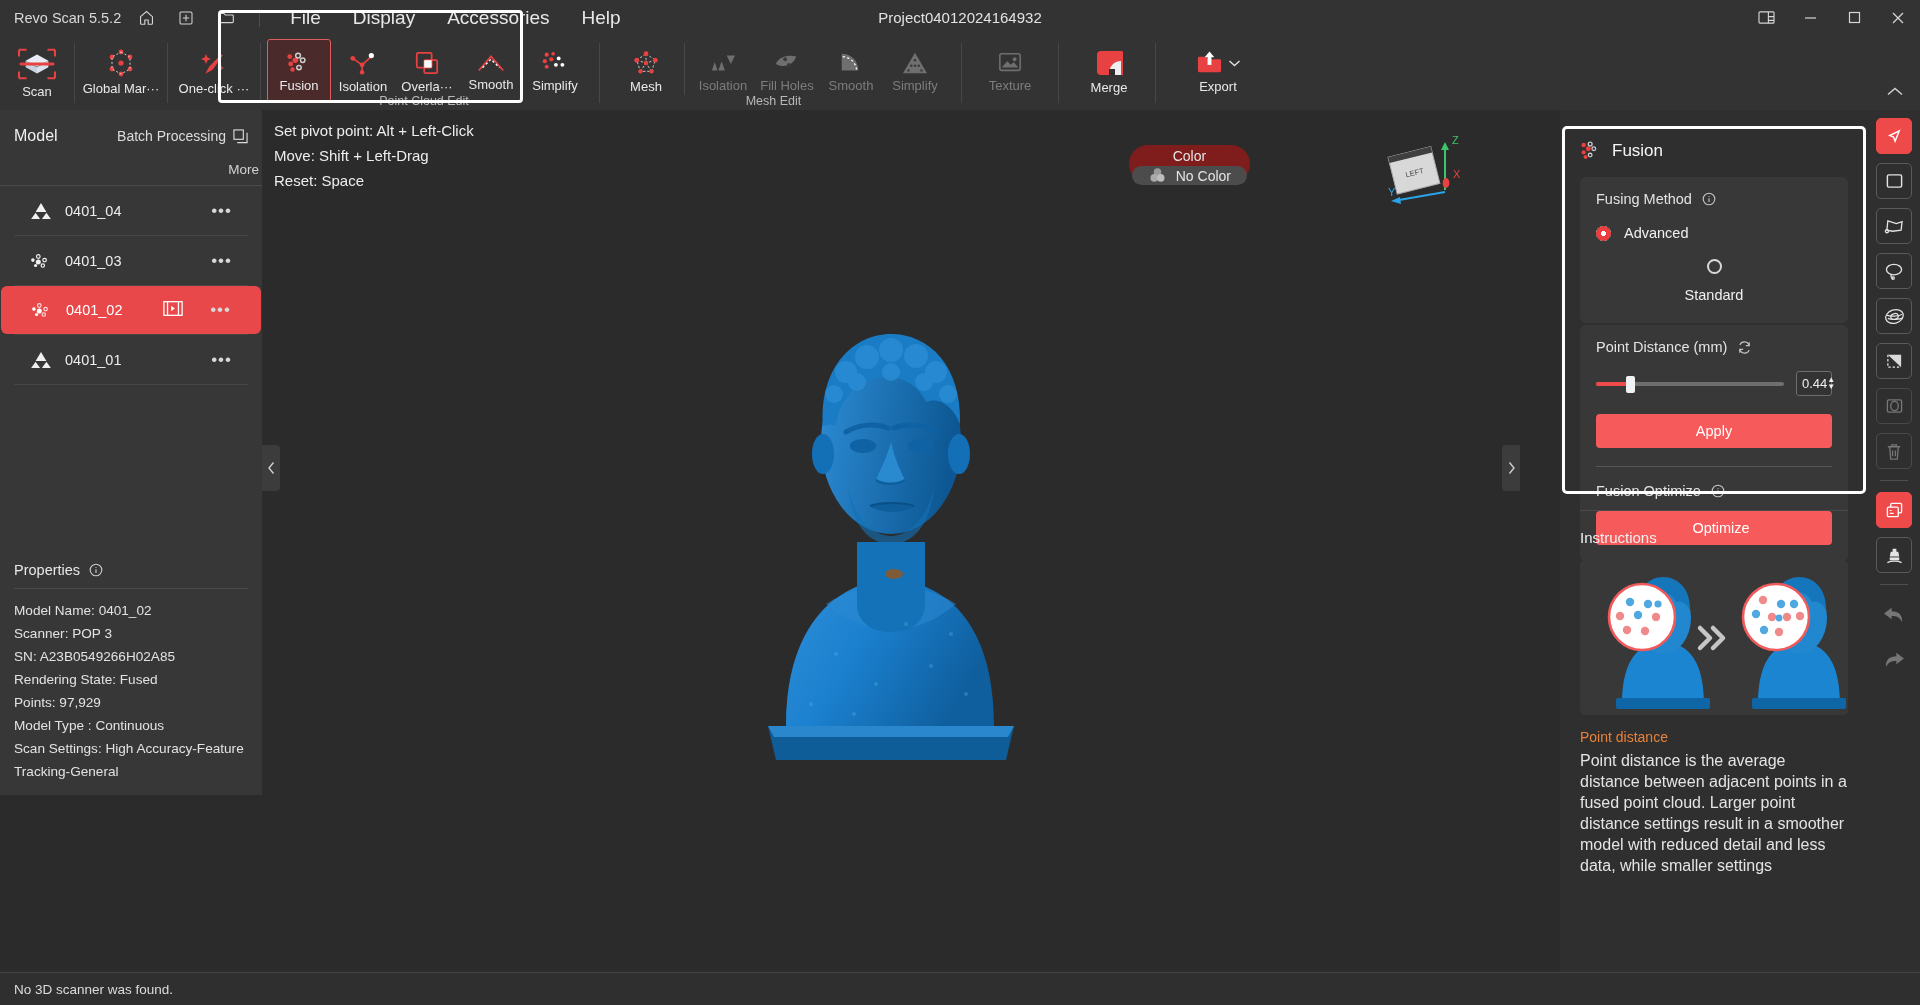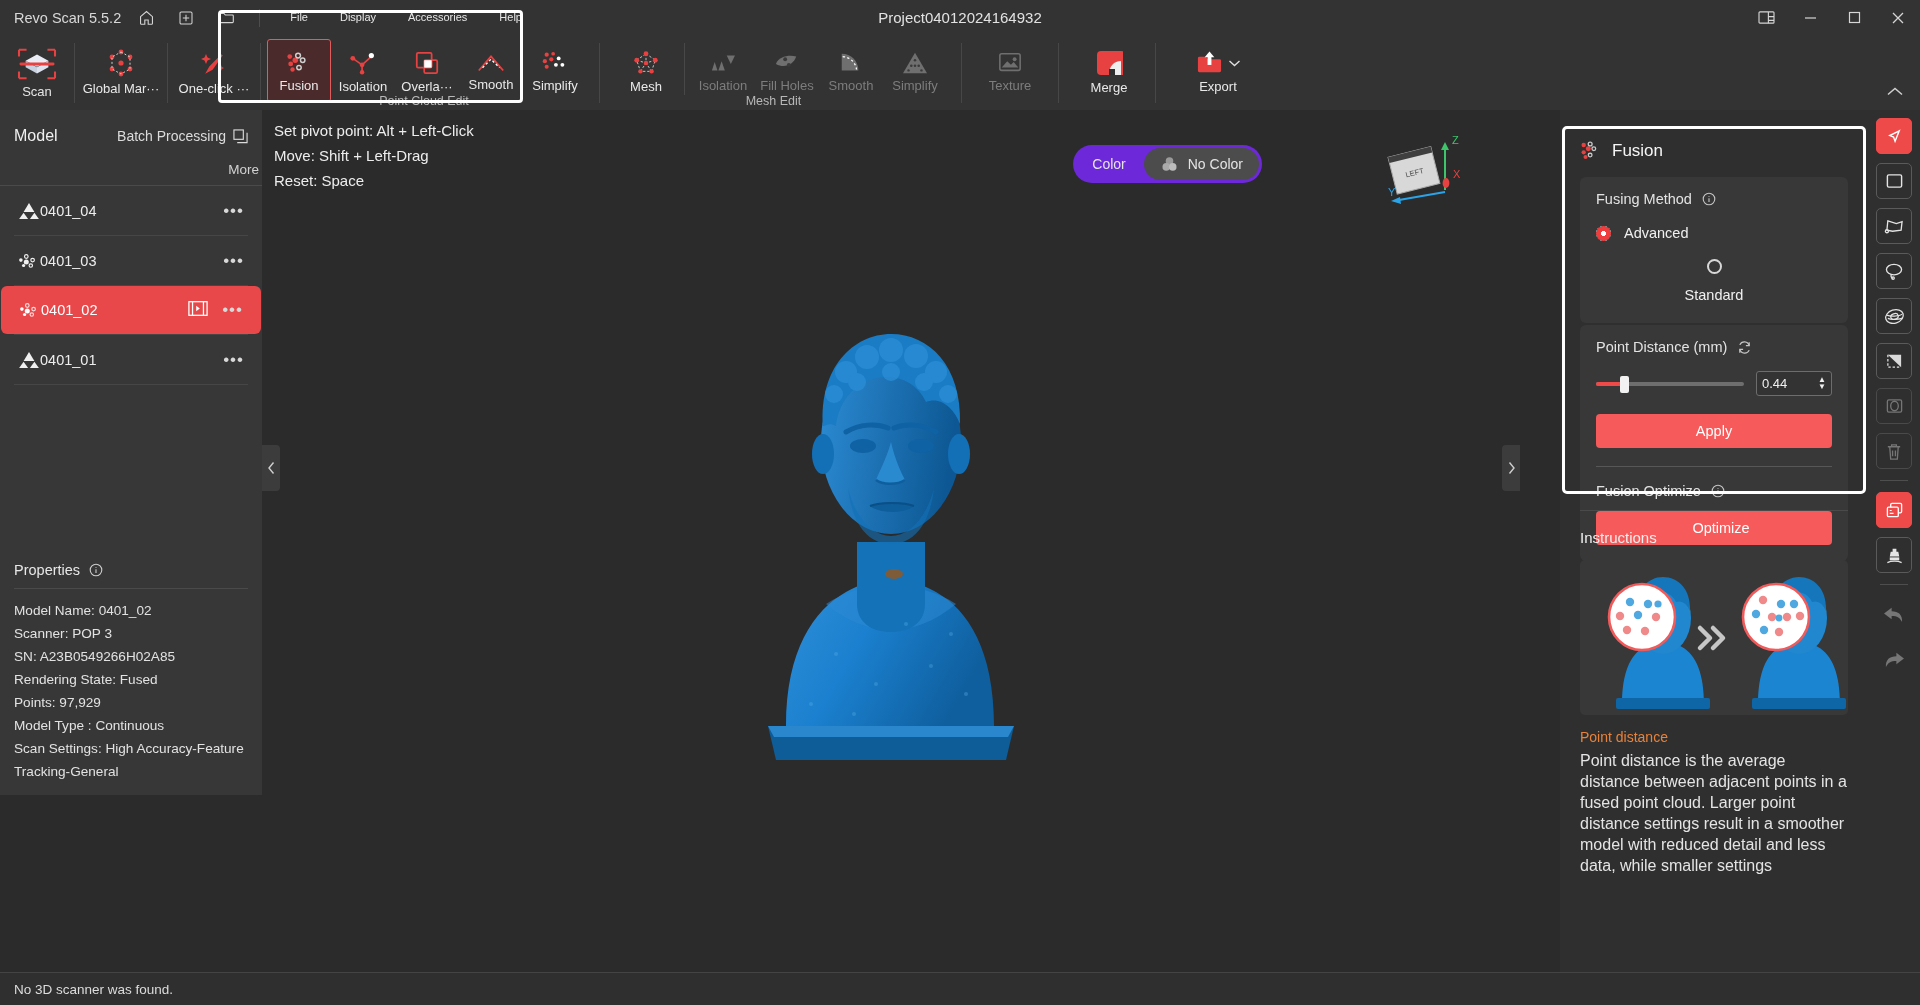--- a/index.html
+++ b/index.html
@@ -19,21 +19,21 @@
     display: flex; align-items: center;
     font-size: 14.5px;
   }
   #app-name { margin-left: 14px; color: #d8d8d8; font-size: 14.5px; }
   .tb-icon {
     width: 30px; height: 30px; margin-left: 10px;
     display: flex; align-items: center; justify-content: center;
     color: #d4d4d4;
   }
   .tb-sep { width: 1px; height: 18px; background: #4d4d4d; margin: 0 14px 0 18px; }
-  .menu-item { padding: 0 16px; color: #e8e8e8; font-size: 11px; line-height: 35px; }
+  .menu-item { padding: 0 16px; color: #e8e8e8; font-size: 19px; line-height: 35px; }
   #project-title {
     position: absolute; left: 0; width: 1920px; text-align: center;
     font-size: 15px; color: #e2e2e2; pointer-events: none;
   }
   #win-controls {
     position: absolute; right: 0; top: 0; height: 35px;
     display: flex; align-items: center;
   }
   .win-btn {
     width: 44px; height: 35px; display: flex; align-items: center; justify-content: center;
@@ -87,22 +87,22 @@
   }
   #model-head {
     height: 52px; display: flex; align-items: center; padding: 0 14px;
     justify-content: space-between;
   }
   #model-title { font-size: 16px; color: #f0f0f0; }
   #batch { font-size: 14px; color: #dcdcdc; display: flex; align-items: center; gap: 7px; }
   #more-row { text-align: right; padding: 0 3px 8px; font-size: 13.5px; color: #d2d2d2; }
   .hr { height: 1px; background: #4a4a4a; }
   .model-row {
-    height: 49px; display: flex; align-items: center; padding: 0 18px;
-    font-size: 14.5px; color: #ededed; position: relative;
+    height: 49px; display: flex; align-items: center; padding: 0 30px;
+    gap: 13px; font-size: 14.5px; color: #ededed; position: relative;
   }
   .model-row.selected {
     background: #e8484a; border-radius: 6px; margin: 0 1px; height: 48px;
     color: #ffffff;
   }
   .model-row .name { flex: 1; }
   .dots { font-size: 17px; color: #d8d8d8; letter-spacing: 1px; }
   .row-sep { height: 1px; background: #464646; margin: 0 14px; }
 
   #properties {
@@ -122,23 +122,23 @@
   
   #viewport {
     position: absolute; top: 110px; left: 262px; width: 1258px; height: 862px;
     background: #2b2b2b; overflow: hidden;
   }
   #hints {
     position: absolute; left: 12px; top: 8px; font-size: 15px;
     line-height: 25px; color: #ededed;
   }
   #color-toggle {
-    position: absolute; right: 258px; top: 35px;
-    height: 38px; background: #6d28d9; border-radius: 19px;
-    display: flex; align-items: center; padding: 3px; gap: 2px;
+    position: absolute; right: 270px; top: 35px;
+    height: 38px; background: #7f1d1d; border-radius: 19px;
+    display: flex; align-items: center; padding: 3px; gap: 2px; flex-direction: column;
   }
   .ct-seg { padding: 0 16px; height: 32px; display: flex; align-items: center;
     gap: 9px; font-size: 14px; color: #e4e4e4; border-radius: 16px; }
   .ct-seg.on { background: #4c4c4c; }
 
   #axis-gizmo { position: absolute; right: 52px; top: 20px; width: 95px; height: 85px; }
 
   #rendering-panel {
     position: absolute; right: 22px; top: 85px; width: 180px;
   }
@@ -184,21 +184,21 @@
   .opt-row { display: flex; align-items: center; gap: 13px; font-size: 14.5px; color: #f0f0f0; margin-top: 18px; }
   .rad-outer { width: 15px; height: 15px; border-radius: 50%; border: 2px solid #d8d8d8; }
   .rad-outer.checked { border: none; background: radial-gradient(circle, #ffffff 0 22%, #ef3d3d 24% 68%, #ffffff 70% 100%); }
   .slider-row { display: flex; align-items: center; gap: 12px; margin-top: 16px; }
   .slider {
     flex: 1; height: 4px; background: #6e6e6e; border-radius: 2px; position: relative;
   }
   .slider .fill { position: absolute; left: 0; top: 0; height: 4px; width: 18%; background: #ef4a4a; border-radius: 2px; }
   .slider .knob { position: absolute; left: 16%; top: -6px; width: 9px; height: 17px; background: #f2f2f2; border-radius: 2px; }
   .spin {
-    width: 76px; height: 25px; border: 1px solid #6d6d6d; border-radius: 3px;
+    width: 36px; height: 25px; border: 1px solid #6d6d6d; border-radius: 3px;
     display: flex; align-items: center; justify-content: space-between;
     padding: 0 5px; font-size: 13px; color: #f0f0f0; background: #333;
   }
   .btn-red {
     width: 100%; height: 34px; background: #f65a5a; border: none; border-radius: 4px;
     color: #ffffff; font-size: 14.5px; font-family: inherit; margin-top: 18px;
   }
   .thin-hr { height: 1px; background: #575757; margin: 18px 0 0; }
 
   #instructions { position: absolute; top: 400px; left: 2px; width: 304px; padding: 0 18px; }

